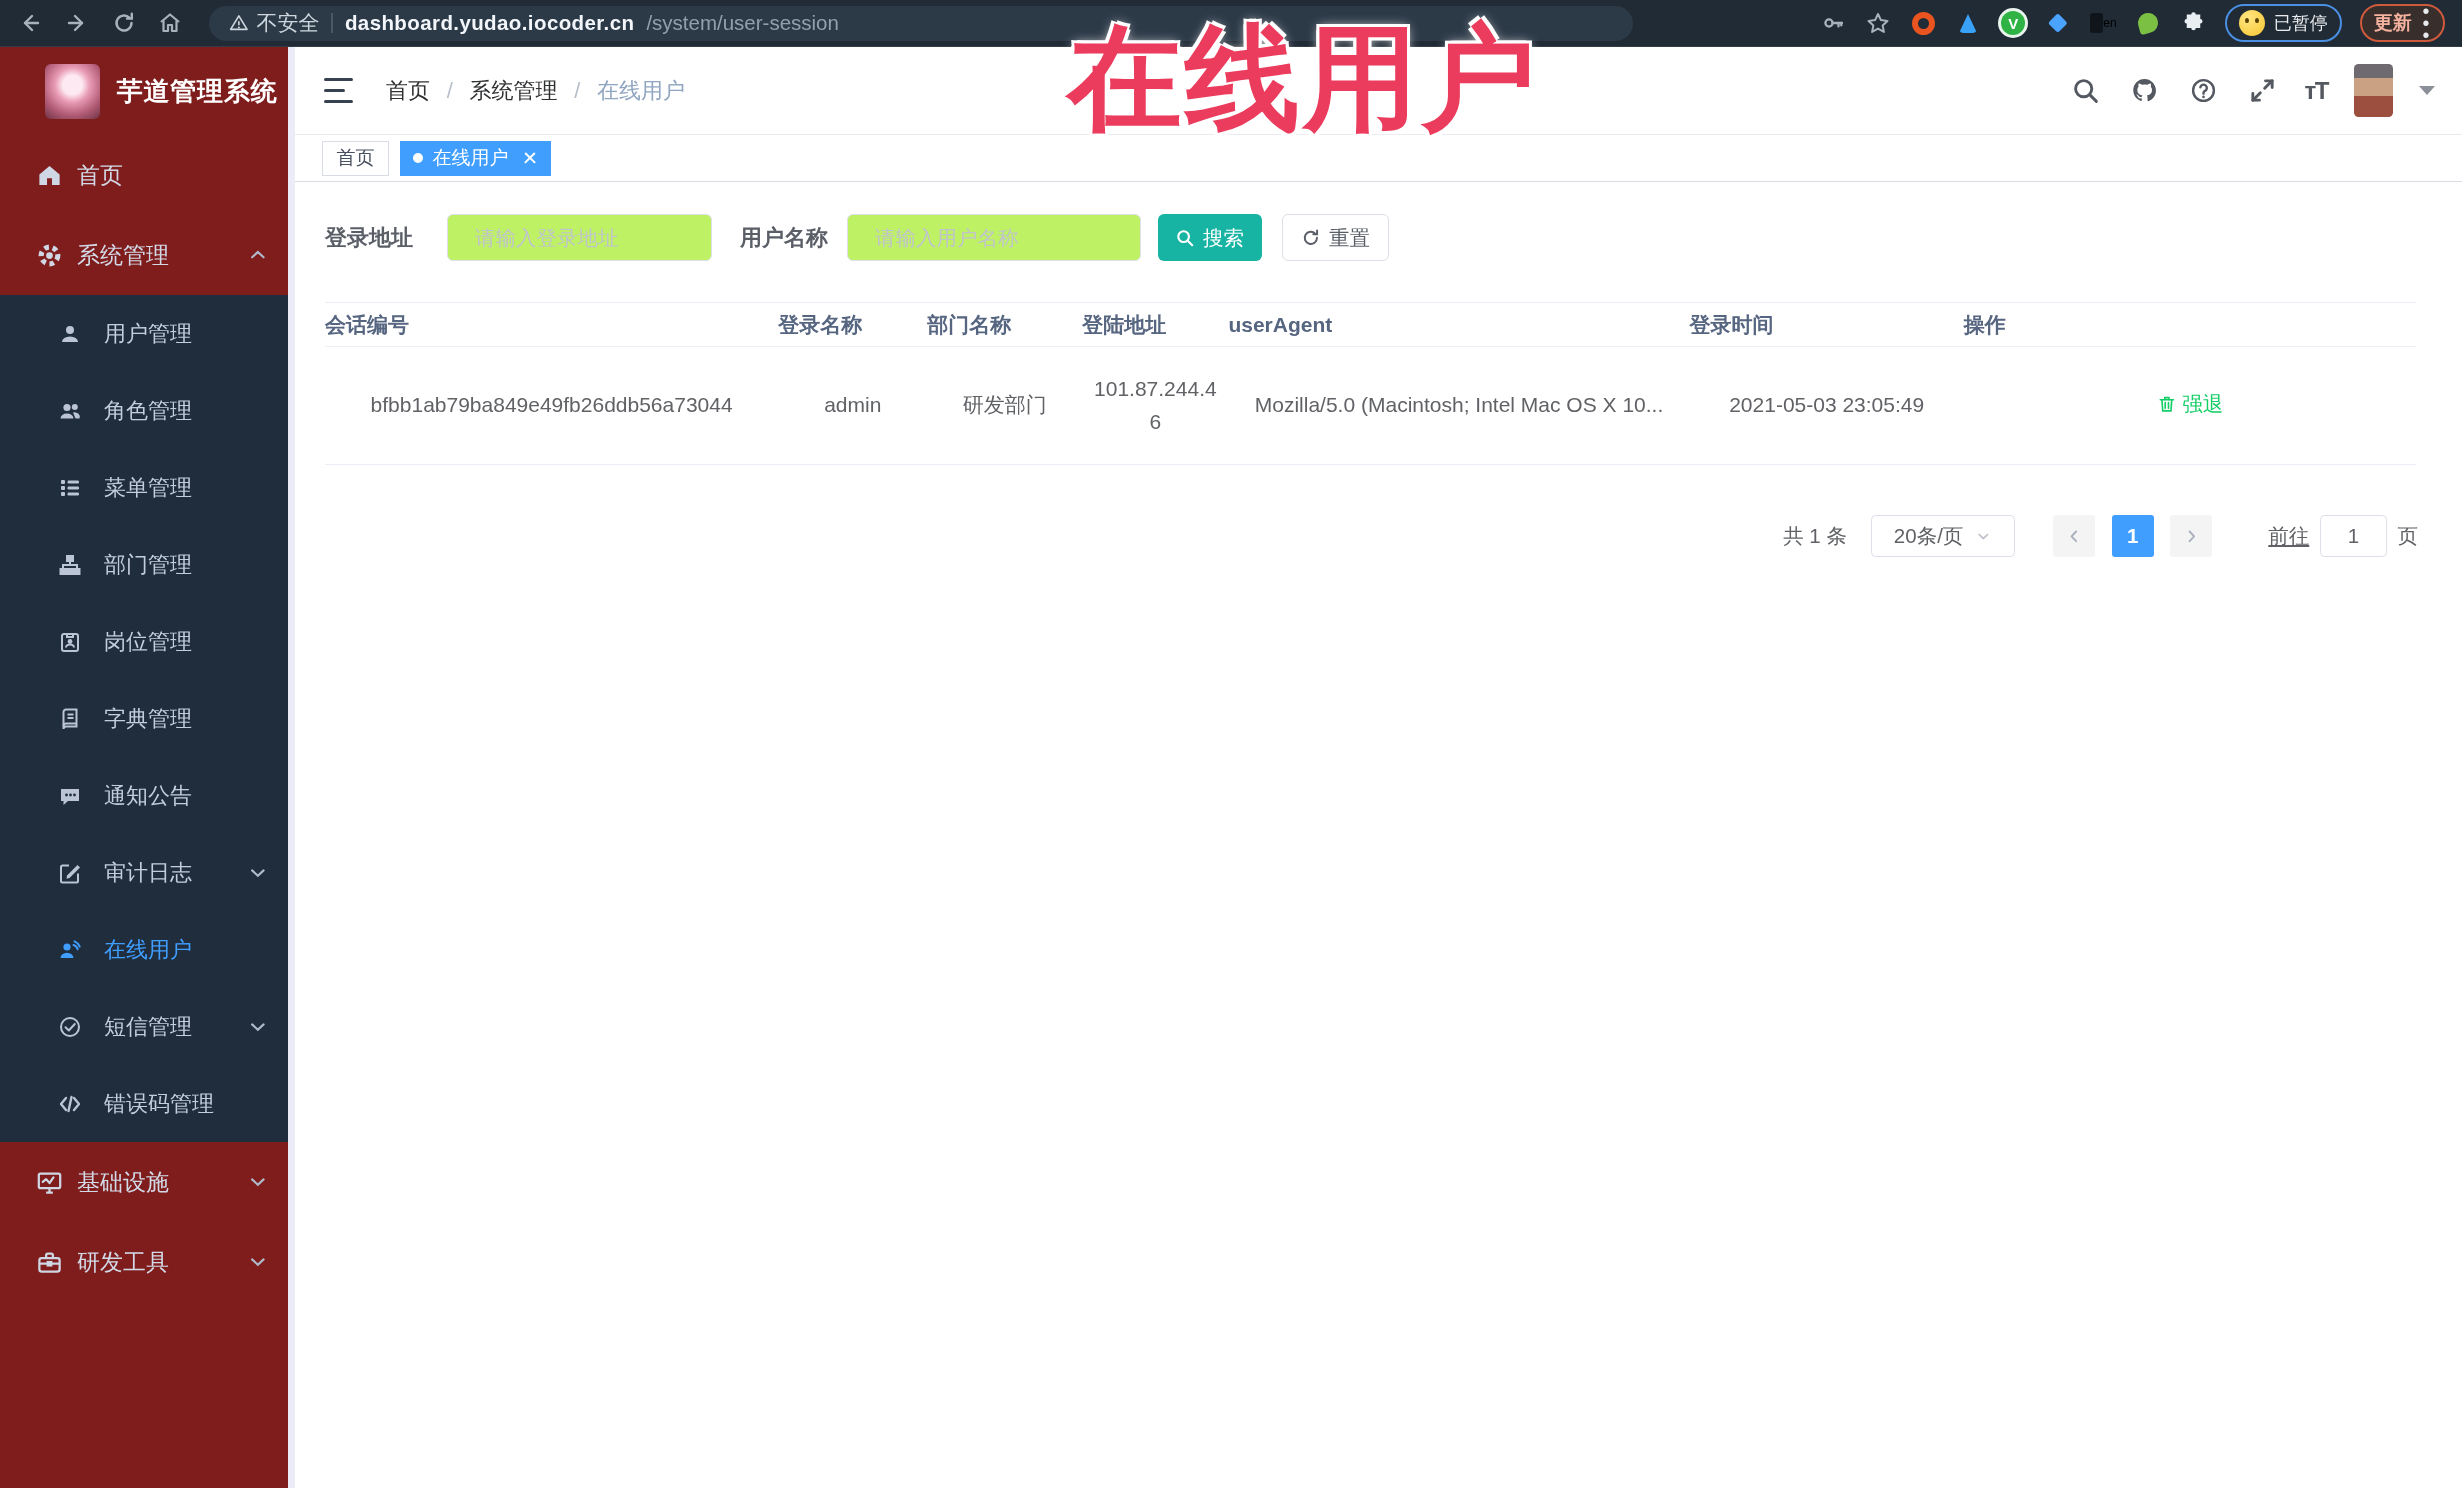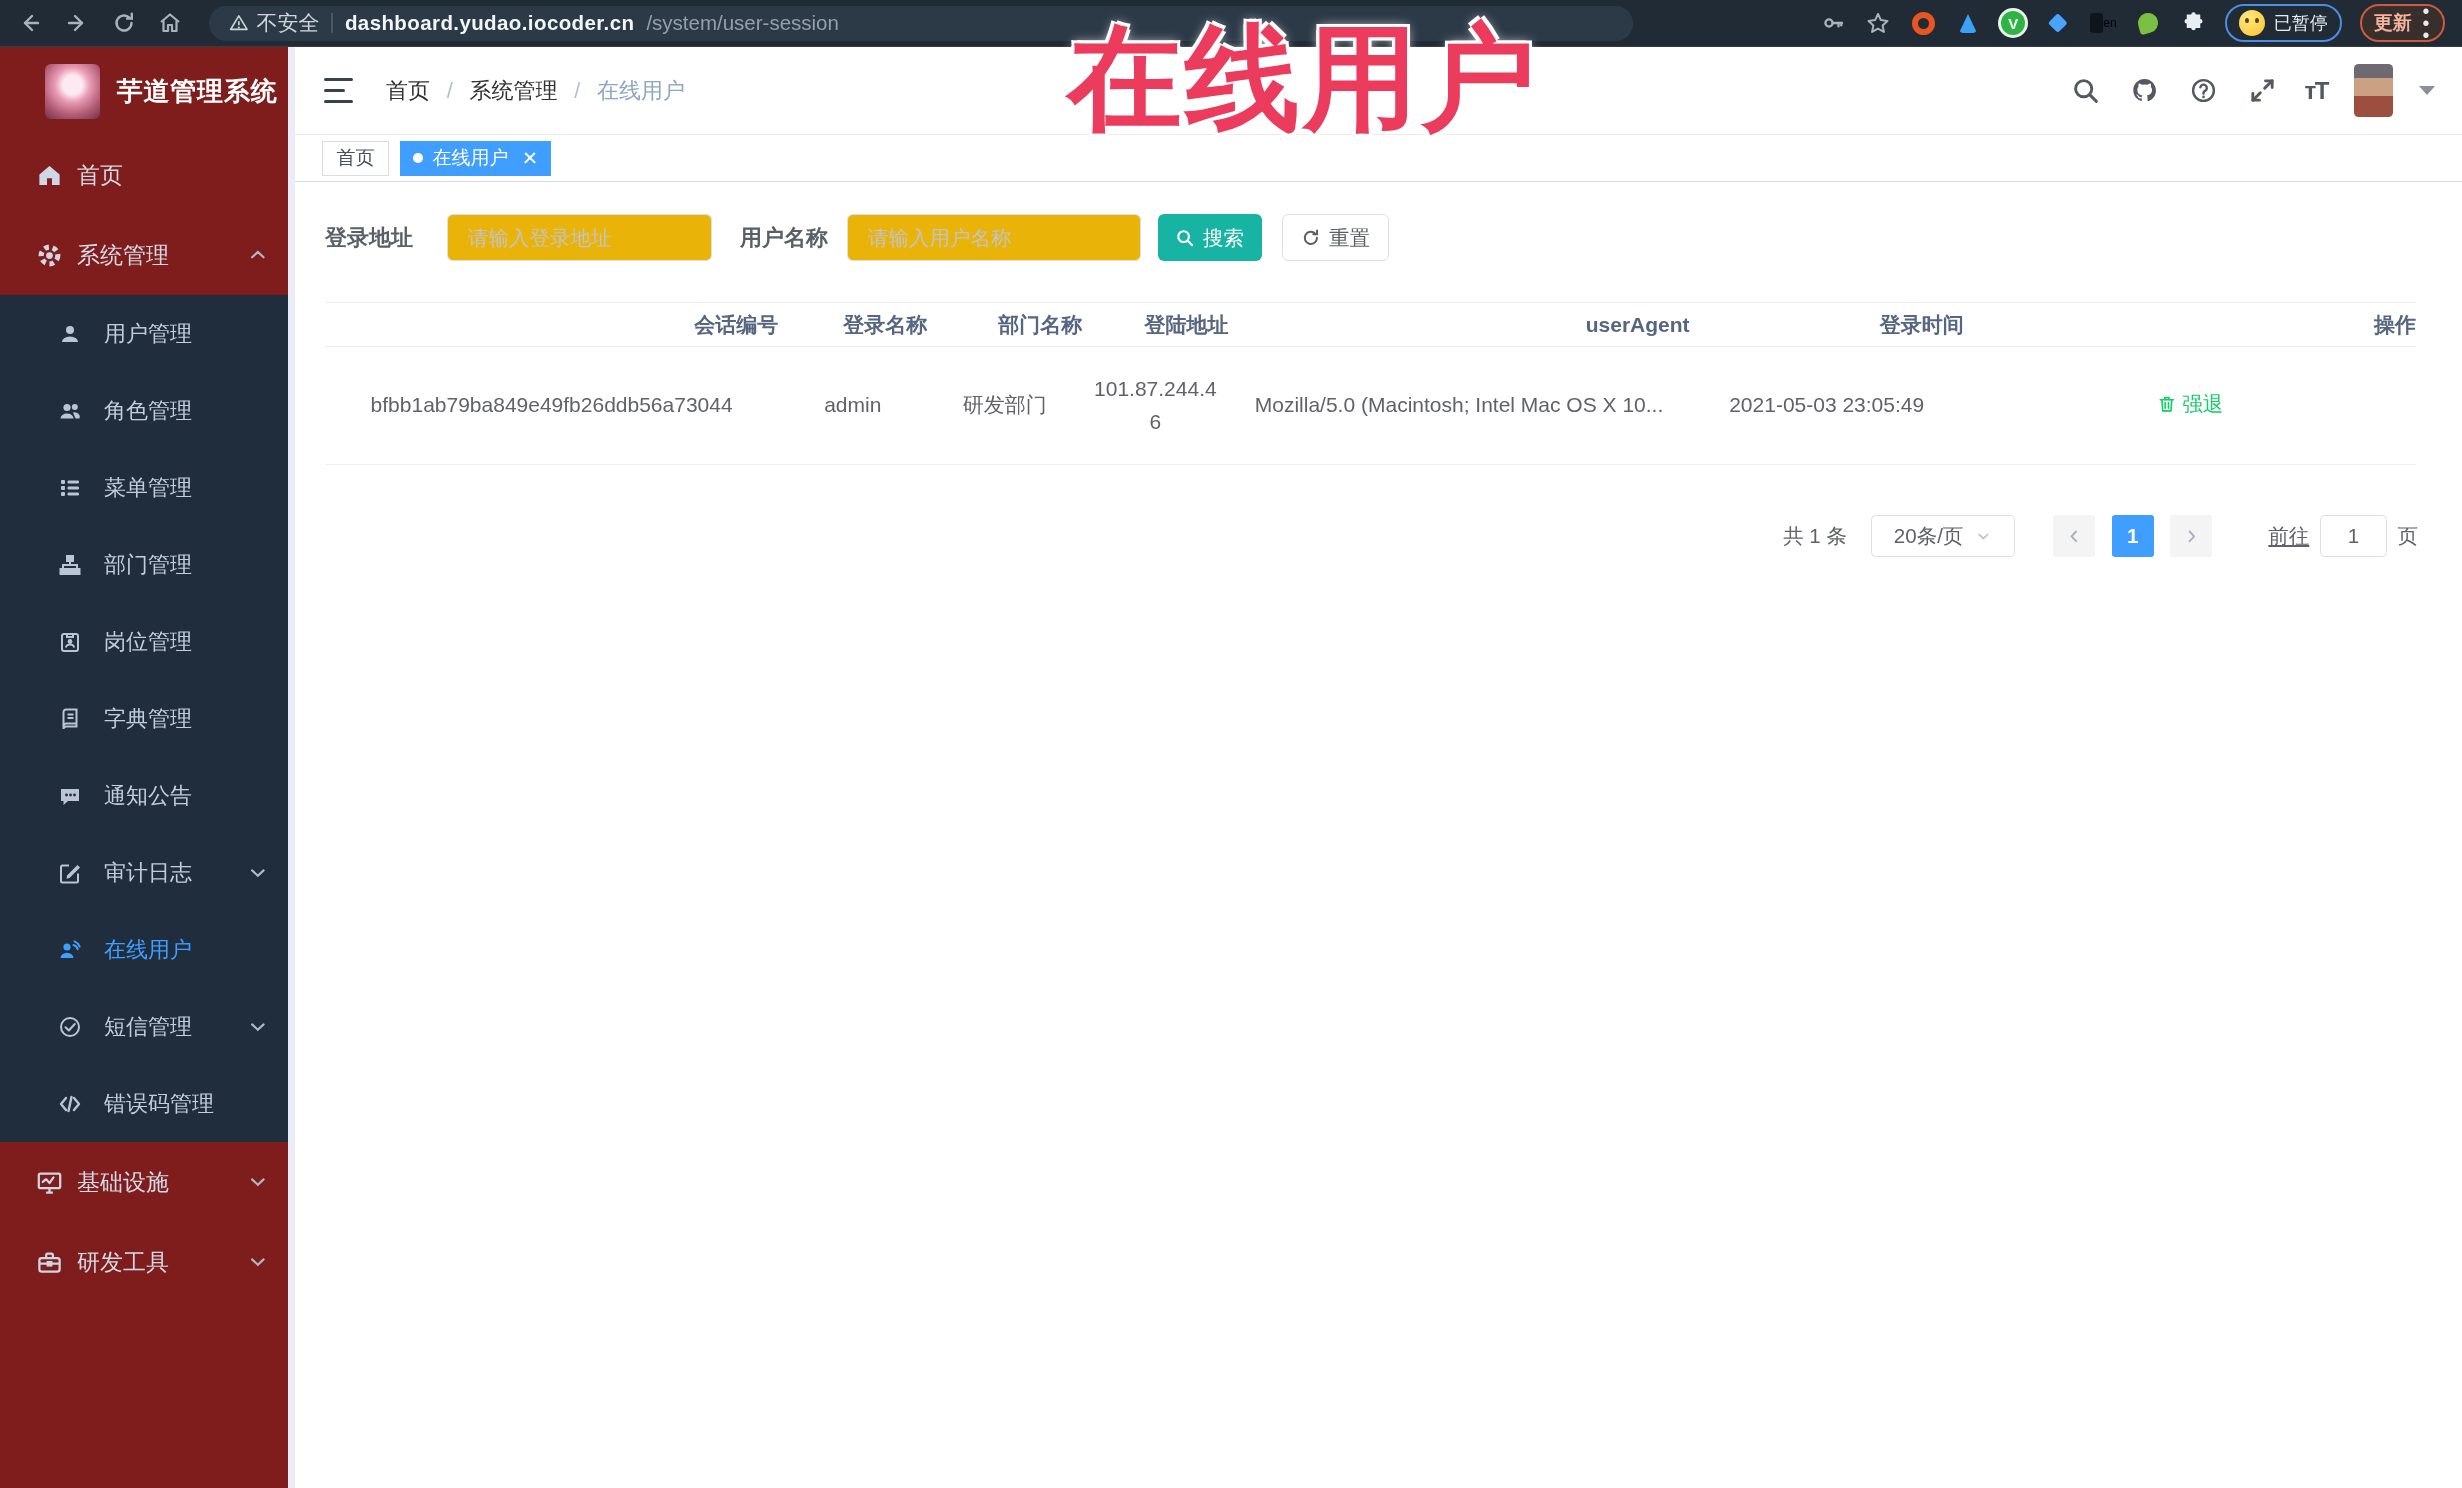--- a/index.html
+++ b/index.html
@@ -85,31 +85,31 @@
   .tab-close { width:18px; height:18px; position:relative; margin-left:3px; cursor:pointer; }
   .tab-close:before,.tab-close:after { content:""; position:absolute; left:8.3px; top:2.3px; width:2px; height:13.6px; background:#fff; }
   .tab-close:before { transform:rotate(45deg);} .tab-close:after { transform:rotate(-45deg);}
 
   
   .content { padding:32px 0 0 30px; }
   .filter-row { display:flex; align-items:center; }
   .f-label { font-size:22px; color:#5a5e66; font-weight:700; }
   .f-label.addr { margin-right:34px; }
   .f-label.user { margin-left:28px; margin-right:19px; }
-  .f-input { height:47px; border:0.8px solid #dcdfe6; border-radius:6px; font-size:20.5px; color:#606266; padding:0 20px; outline:none; background:#eab308; }
+  .f-input { height:47px; border:0.8px solid #dcdfe6; border-radius:6px; font-size:20.5px; color:#606266; padding:0 27px; outline:none; background:#bef264; }
   .f-input::placeholder { color:#c0c4cc; }
   .f-input.addr { width:265px; }
   .f-input.user { width:294px; }
   .btn { height:47px; display:inline-flex; align-items:center; justify-content:center; gap:8px; border-radius:6px; font-size:20.5px; cursor:pointer; border:0.8px solid transparent; }
   .btn svg { width:19.7px; height:19.7px; }
   .btn-search { width:104px; margin-left:16.7px; background:#17b3a3; color:#fff; }
   .btn-reset { width:107px; margin-left:20.5px; background:#fff; border-color:#dcdfe6; color:#5a5e66; }
 
   table.grid { border-collapse:collapse; table-layout:fixed; width:2091px; margin-top:41px; }
-  .grid th { height:44px; font-size:21px; font-weight:700; color:#566580; text-align:right; border-top:0.8px solid #ebeef5; border-bottom:0.8px solid #ebeef5; }
+  .grid th { height:44px; font-size:21px; font-weight:700; color:#566580; text-align:left; border-top:0.8px solid #ebeef5; border-bottom:0.8px solid #ebeef5; }
   .grid td { height:118px; font-size:21px; color:#606266; text-align:center; border-bottom:0.8px solid #ebeef5; padding:0 7.6px; line-height:1.55; }
   .td-ip { word-break:break-all; padding:0 21px; }
   .td-ua { white-space:nowrap; overflow:hidden; }
   .action-link { color:#13ce66; display:inline-flex; align-items:center; gap:6px; cursor:pointer; font-size:20.5px; }
   .action-link svg { width:19.7px; height:19.7px; }
 
   .pagination { display:flex; align-items:center; justify-content:flex-end; margin-top:50px; padding-right:44px; gap:0; font-size:20.5px; color:#606266; }
   .pg-total { margin-right:24px; }
   .pg-select { width:144px; height:42px; border:0.8px solid #dcdfe6; border-radius:4.5px; display:flex; align-items:center; justify-content:center; gap:12px; color:#606266; cursor:pointer; }
   .pg-select svg { width:16.7px; height:16.7px; color:#c0c4cc; }

